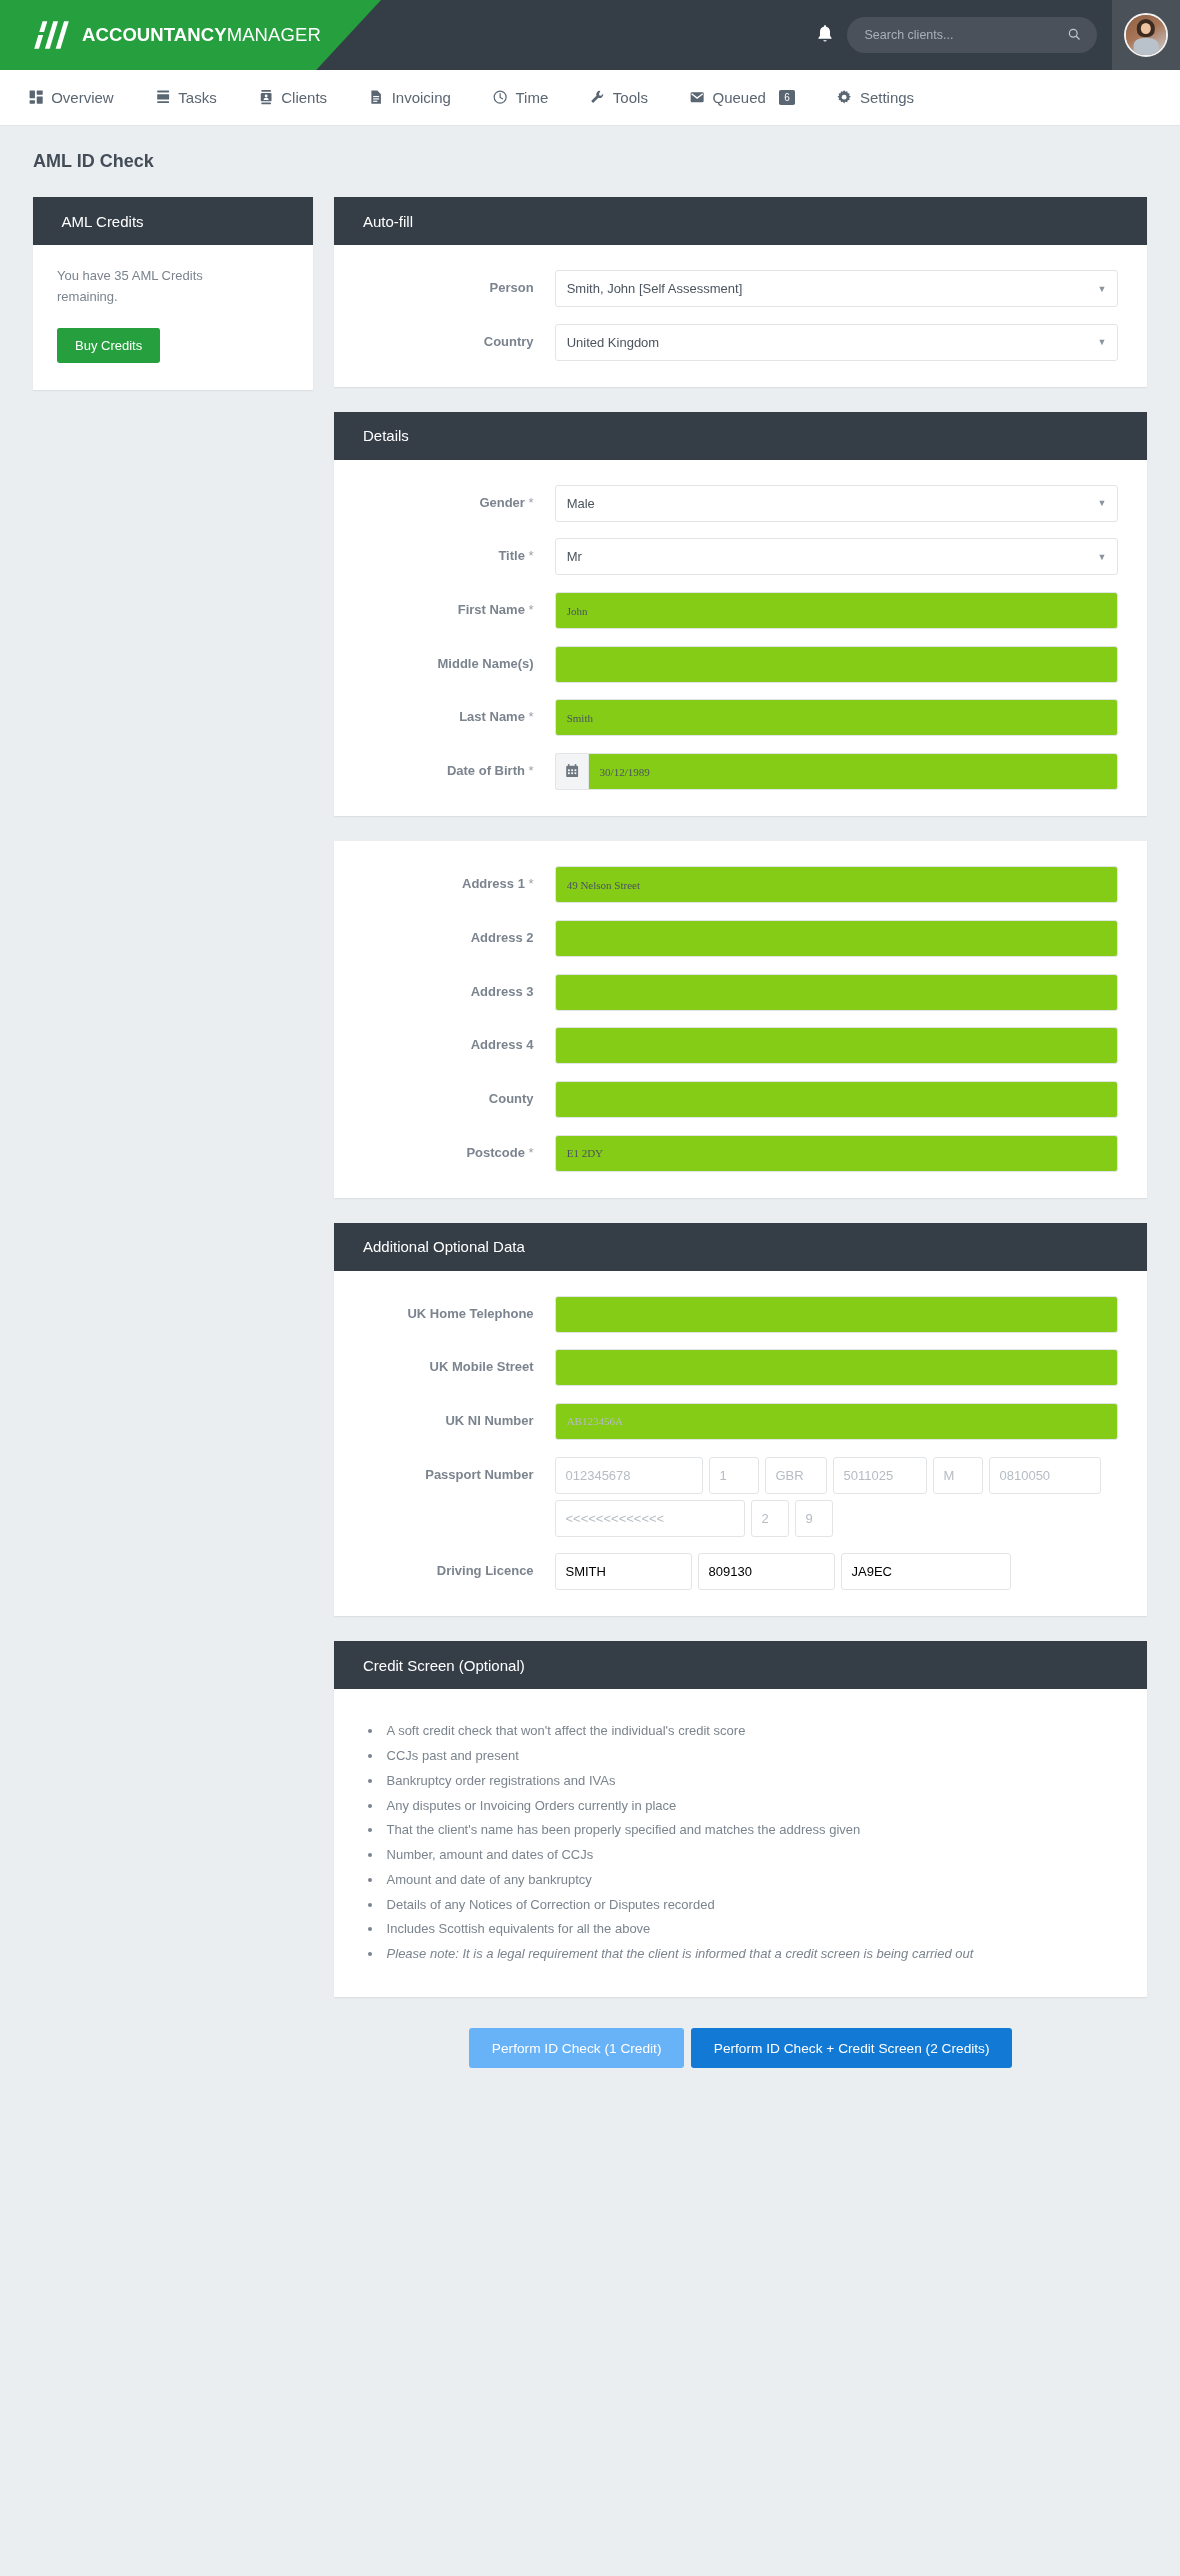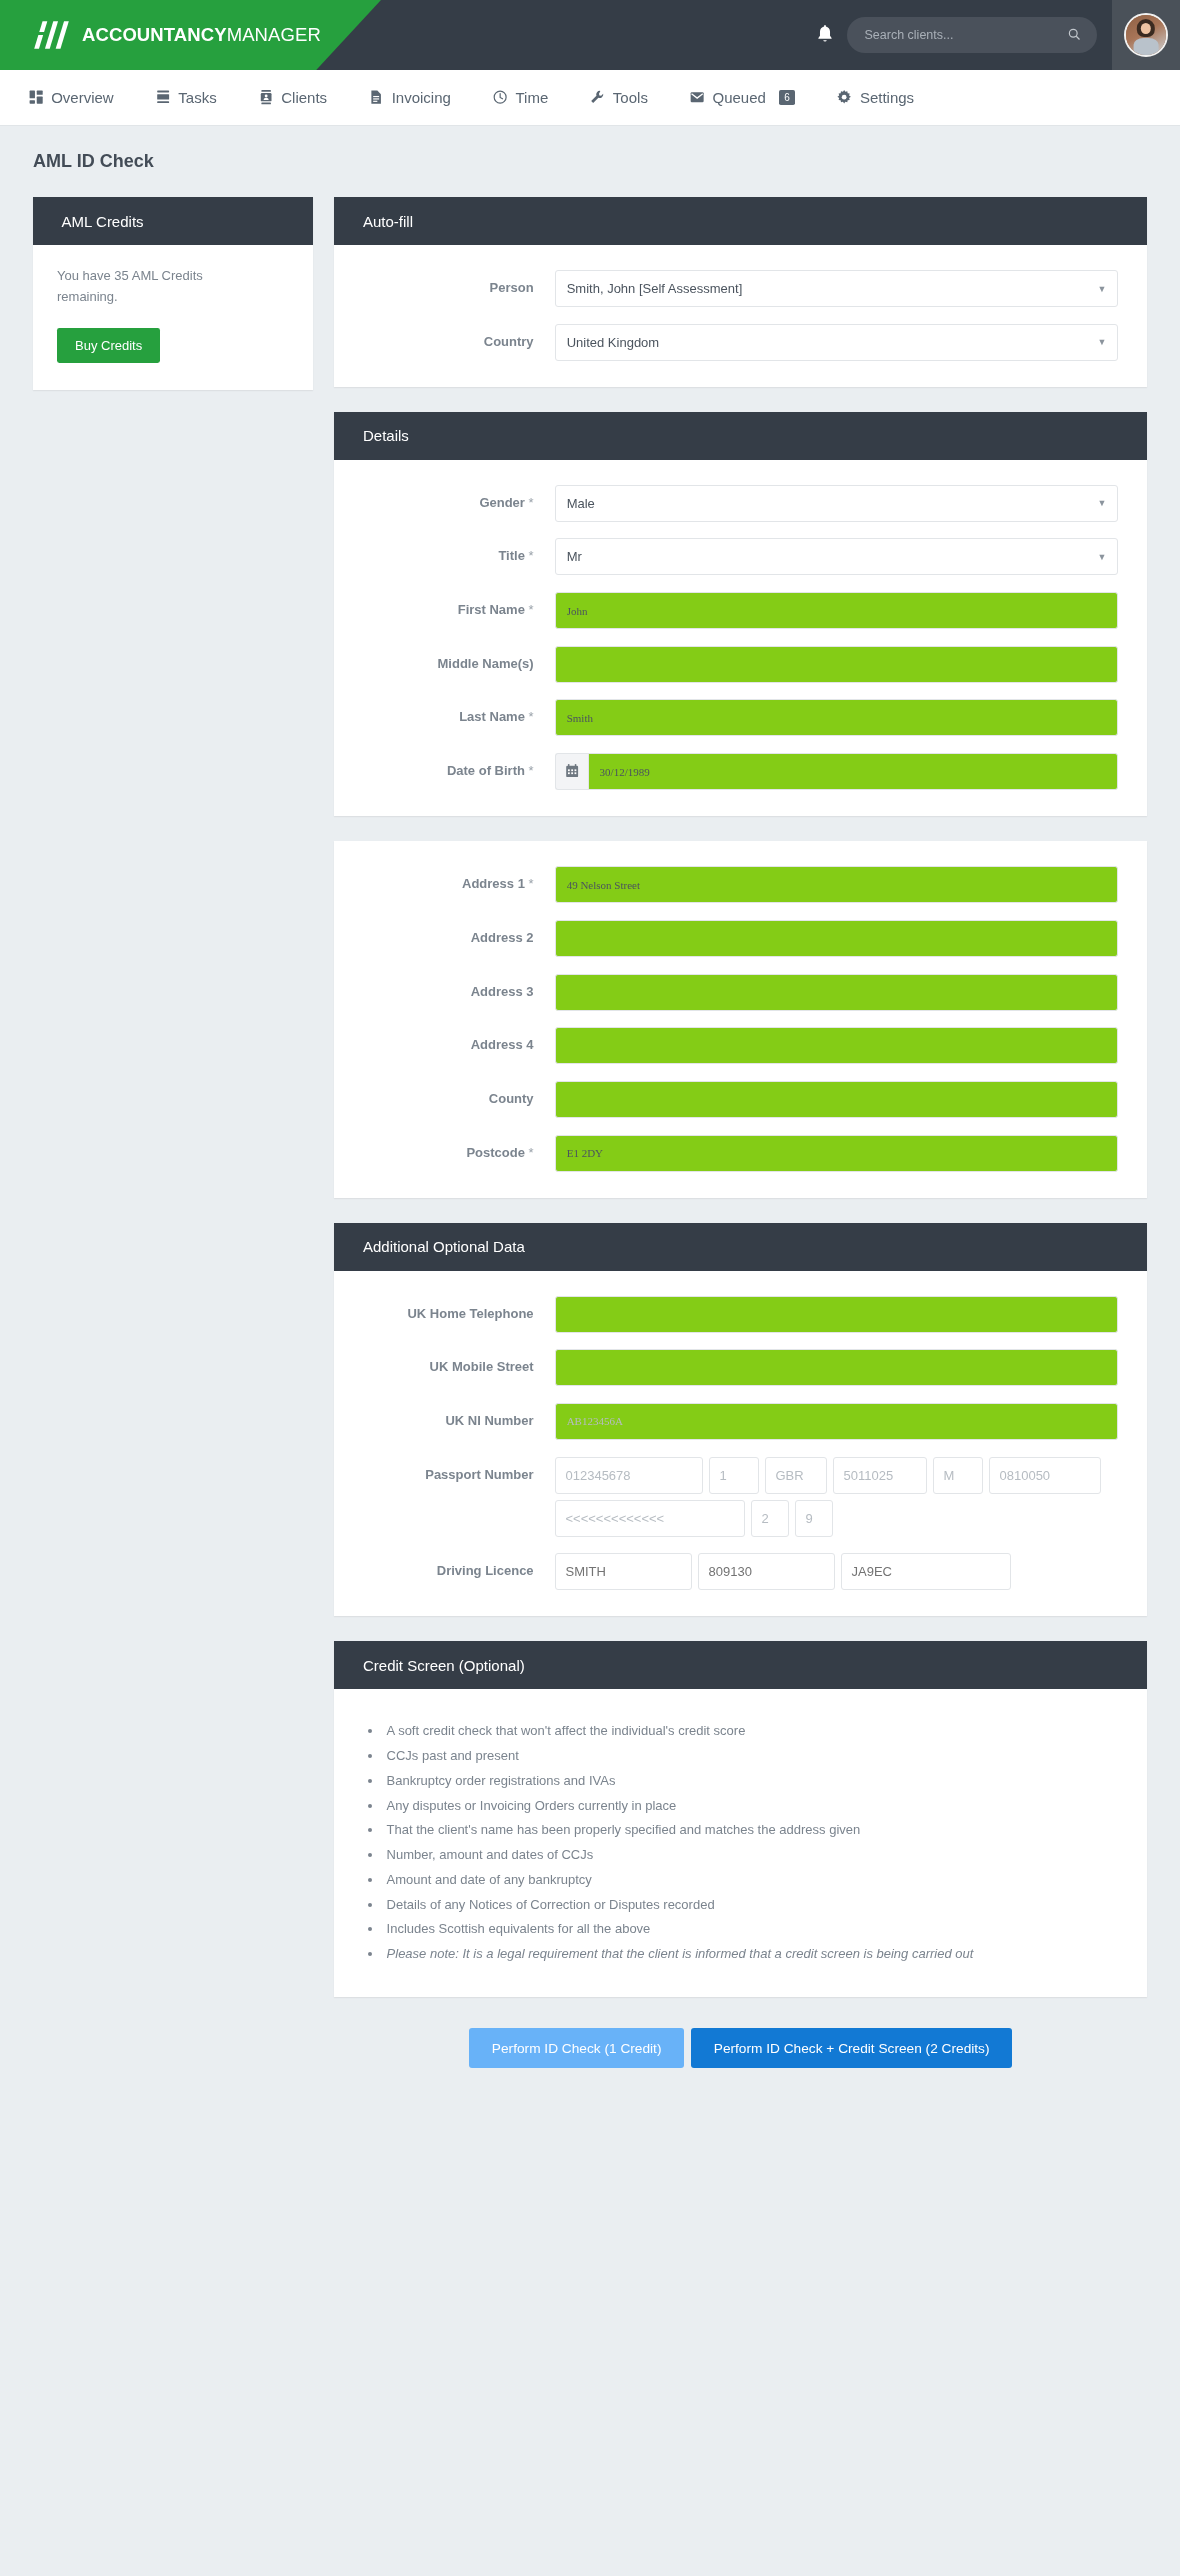--- a/index.html
+++ b/index.html
@@ -251,21 +251,21 @@
   .date-group .inp { border-radius: 0 3px 3px 0; }
 
   
   .seg-rows { display: flex; flex-direction: column; gap: 6px; }
   .seg-row { display: flex; gap: 6px; }
   .seg { 
     height: 37px;
     border: 0.6px solid #e2e5e8;
     border-radius: 3px;
     background: #ffffff;
-    color: #737373;
+    color: #000000;
     font-size: 13px;
     padding: 0 9.5px;
     outline: none;
     font-family: "Liberation Sans", sans-serif;
     min-width: 0;
   }
   .seg::placeholder { color: #b6bcc2; }
 
   
   .cs-list { padding: 6px 0 3.6px 20px; margin: 0; }

